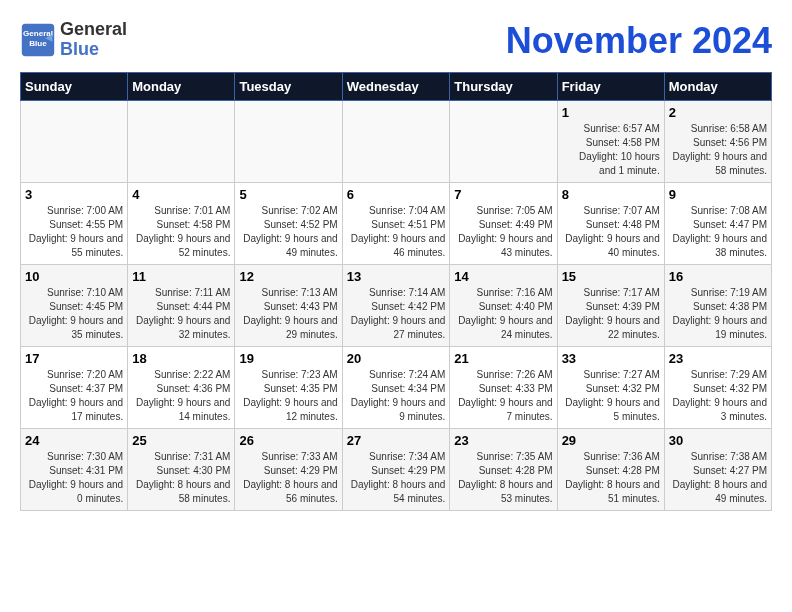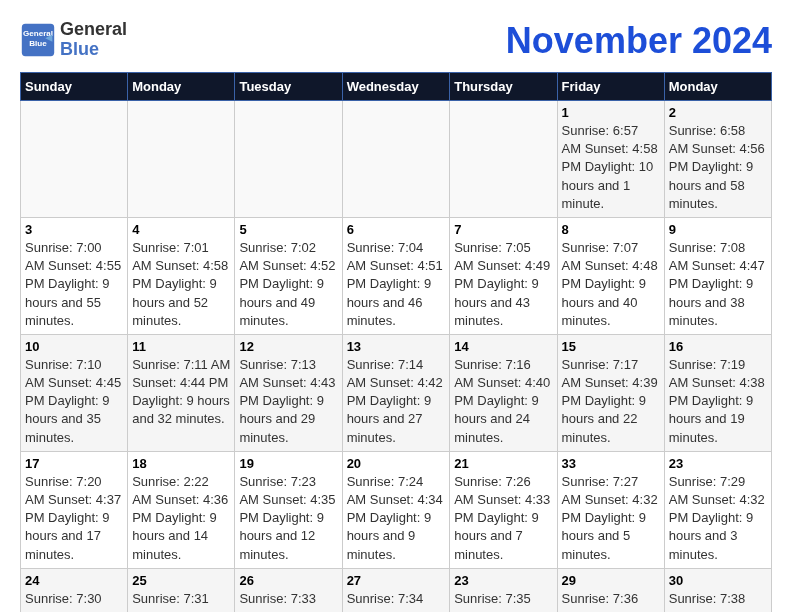--- a/index.html
+++ b/index.html
@@ -73,22 +73,23 @@
     .calendar tr:nth-child(even) td {
       background: #fff;
     }
     .day-number {
       font-weight: bold;
       font-size: 13px;
       margin-bottom: 2px;
     }
     .day-info {
       color: #333;
-      font-size: 13px;
+      font-size: 10px;
       line-height: 1.4;
+      text-align: right;
     }
     .empty-cell {
       background: #f9f9f9 !important;
     }
   </style>
 </head>
 <body>
 
 <div class="header-area">
   <div class="logo">

